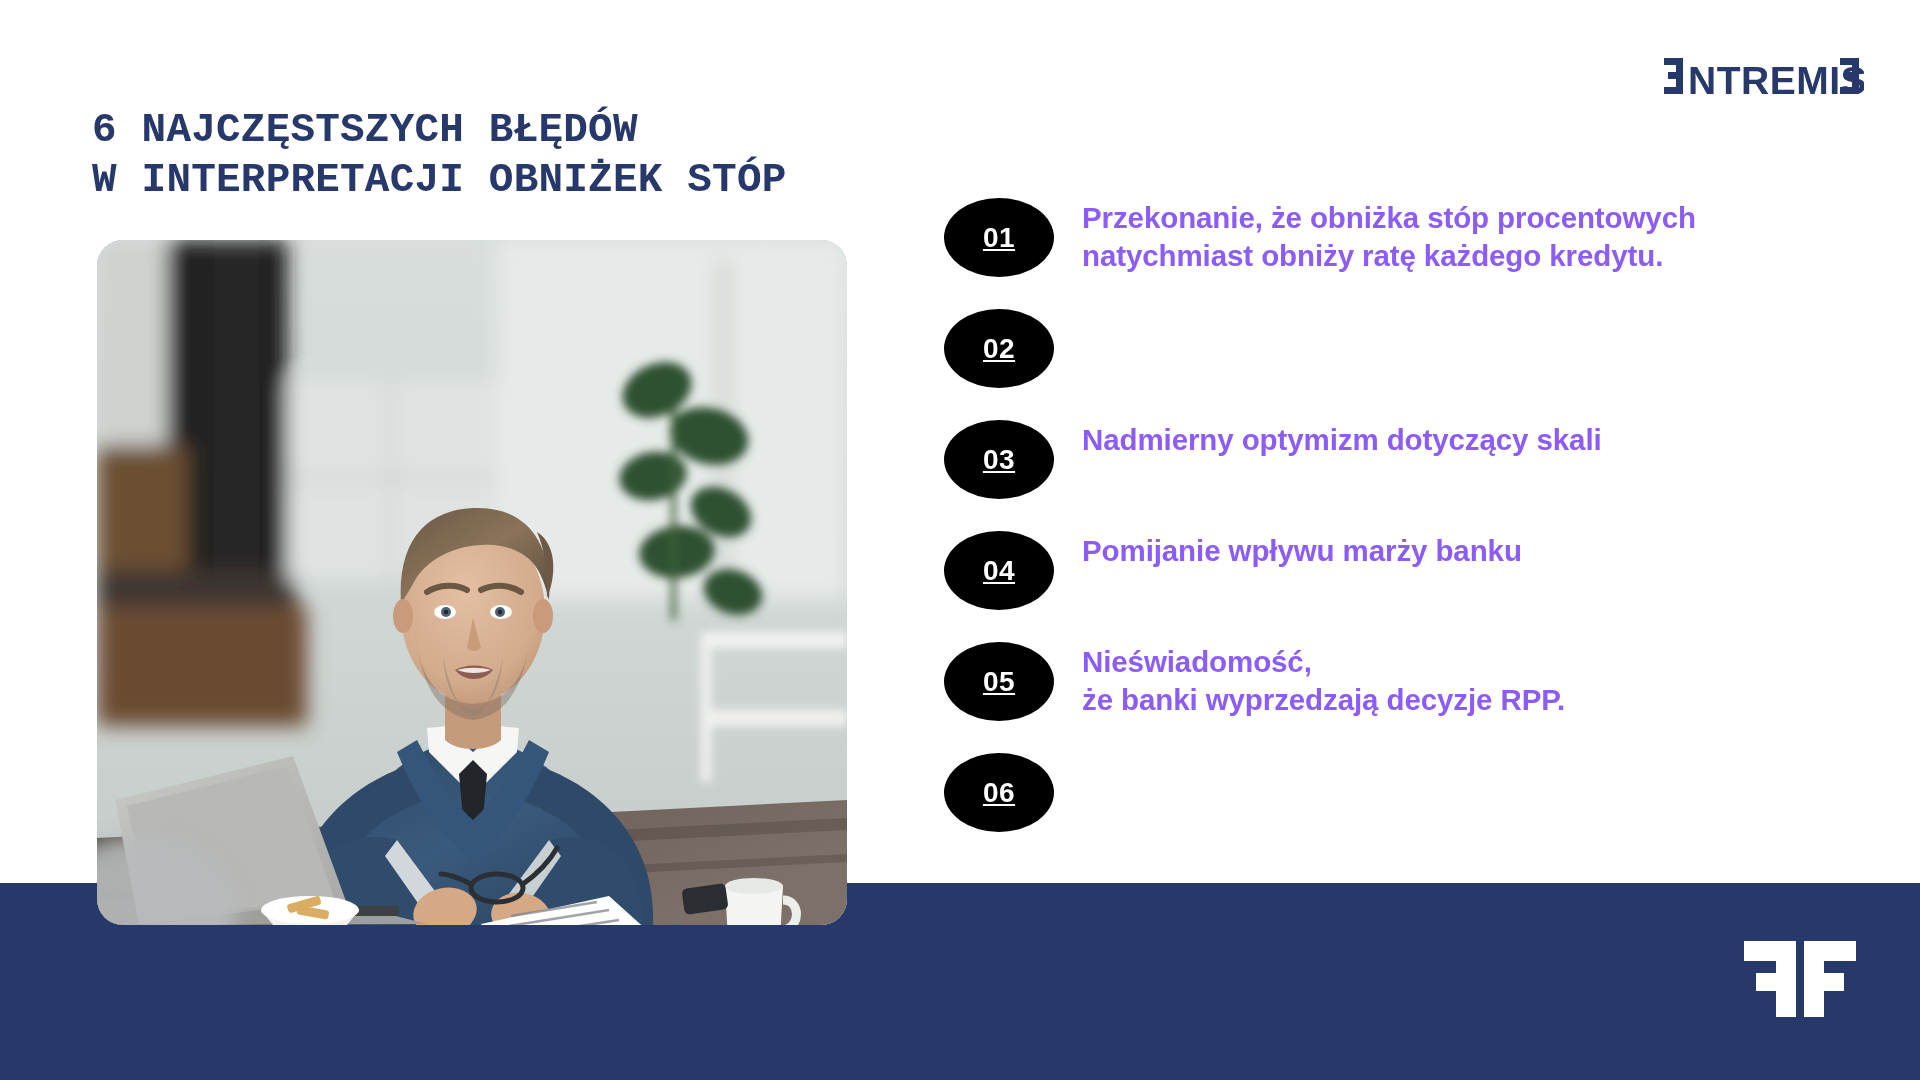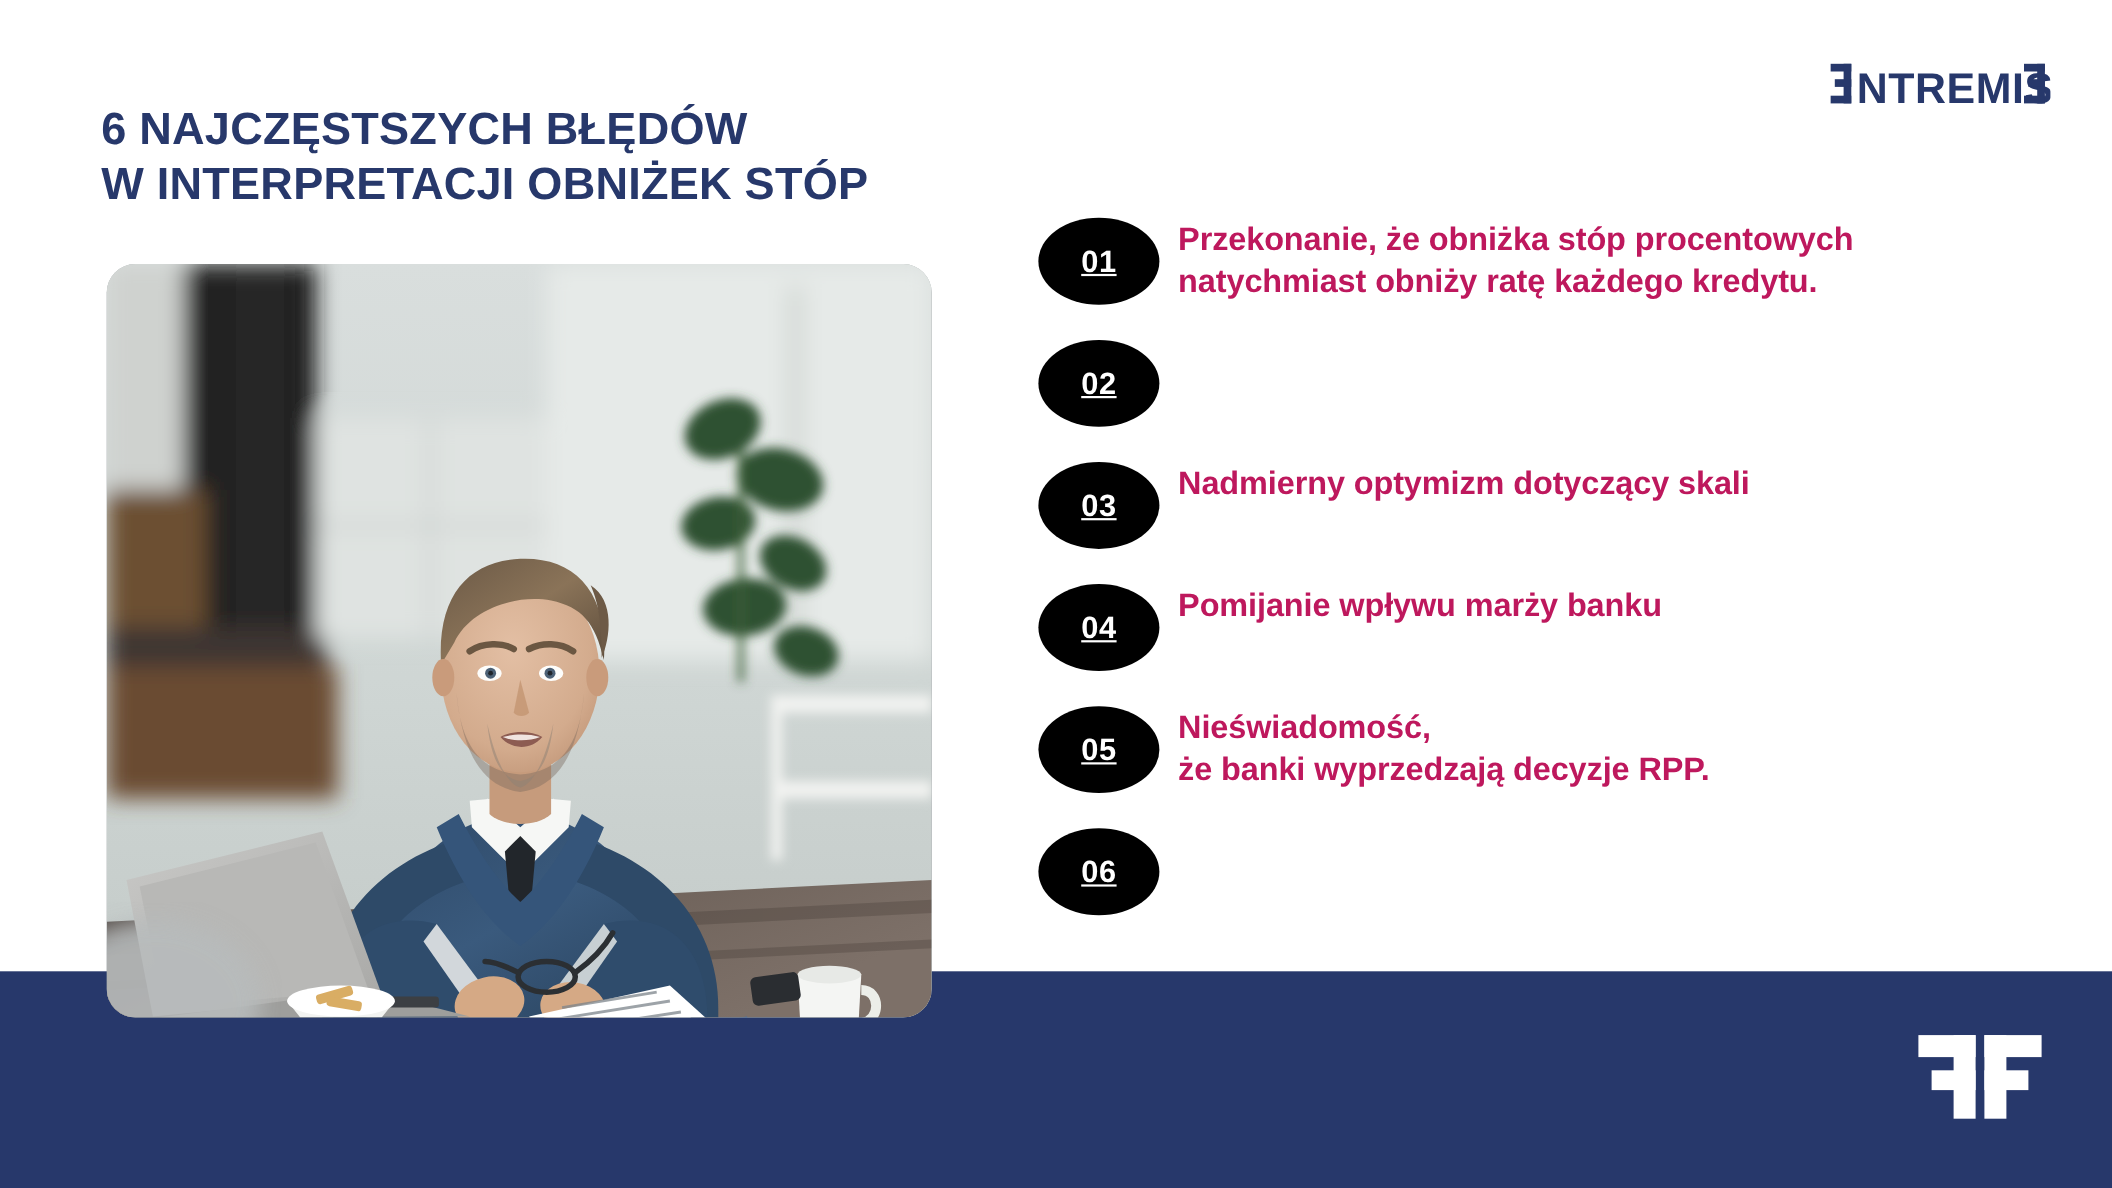--- a/index.html
+++ b/index.html
@@ -37,22 +37,23 @@
     align-items: center;
     height: 48px;
     color: #27386b;
   }
   .brand-wordmark svg { display: block; }
 
   
   .title-block {
     position: absolute;
     left: 92px;
-    top: 92px;
+    top: 105px;
     width: 820px;
+    font-family: Liberation Mono, monospace;
   }
   .title-line {
     color: #27386b;
     font-size: 41px;
     font-weight: bold;
     letter-spacing: 0.2px;
     line-height: 1.22;
     white-space: nowrap;
   }
 
@@ -92,23 +93,23 @@
     display: flex;
     align-items: center;
     justify-content: center;
     font-size: 28px;
     font-weight: bold;
     letter-spacing: 0.5px;
     margin-top: 2px;
     text-decoration: underline;
   }
   .mistake-text {
-    margin-left: 17px;
+    margin-left: 28px;
     padding-top: 3px;
-    color: #be185d;
+    color: #8b5cf6;
     font-size: 29.5px;
     font-weight: bold;
     line-height: 1.28;
     letter-spacing: -0.1px;
   }
   .mistake-text .tline { display: block; white-space: nowrap; }
 
   
   .mistake-row.single .mistake-text {
     padding-top: 22px;

